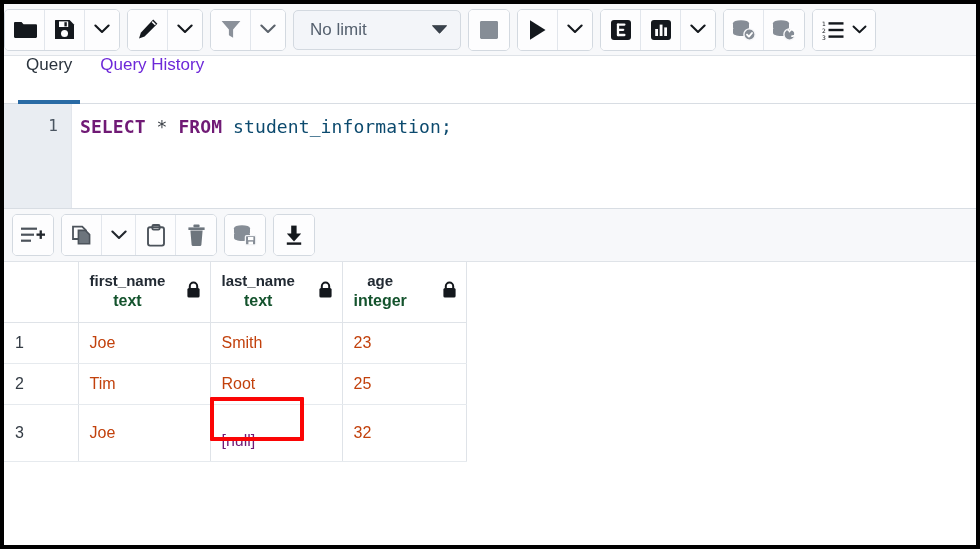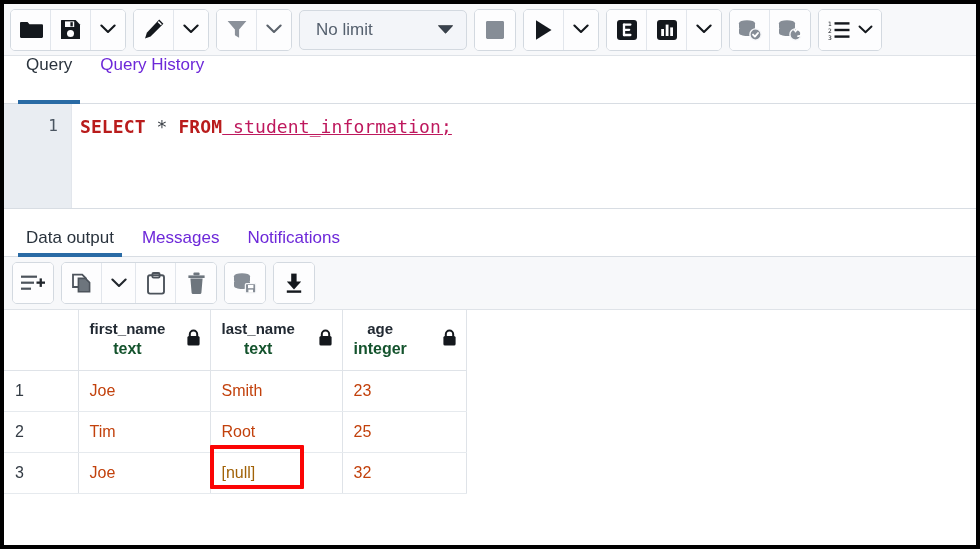--- a/index.html
+++ b/index.html
@@ -25,21 +25,21 @@
 
   
   .toolbar {
     position: relative;
     height: 52px;
     box-sizing: border-box;
     background: #f7f8fa;
     border-bottom: 1px solid #dfe3e8;
     display: flex;
     align-items: center;
-    padding: 0 6px;
+    padding: 0 0;
     gap: 7px;
   }
   .btn-group {
     display: flex;
     align-items: stretch;
     background: #fdfdfe;
     border: 1px solid #d3d9e0;
     border-radius: 5px;
     overflow: hidden;
     height: 40px;
@@ -128,23 +128,23 @@
   }
   .code {
     flex: 1;
     padding: 12px 0 0 8px;
     font-family: "DejaVu Sans Mono", monospace;
     font-size: 18px;
     white-space: pre;
     color: #2a2f36;
     letter-spacing: 0.1px;
   }
-  .kw { color: #b91c1c; font-weight: bold; }
+  .kw { color: #701a75; font-weight: bold; }
   .op { color: #3a3f46; }
-  .idn { color: #be185d; text-decoration: underline; }
+  .idn { color: #0c4a6e; }
 
   
   .outtabs {
     position: relative;
     height: 47px;
     background: #ffffff;
     border-bottom: 1px solid #d8dde3;
     display: flex;
     align-items: flex-end;
     padding-left: 8px;
@@ -214,21 +214,21 @@
     line-height: 40px;
     overflow: hidden;
     white-space: nowrap;
   }
   .cell.num { }
   .cell.rownum {
     text-align: left;
     padding-left: 11px;
     color: #333b44;
   }
-  .cell.nullval { color: #a16207; }
+  .cell.nullval { color: #701a75; margin-top: 16px; }
 
   .highlight-box {
     position: absolute;
     border: 4px solid #fb0505;
     box-sizing: border-box;
     pointer-events: none;
     border-radius: 1px;
   }
 </style>
 </head>
@@ -423,31 +423,20 @@
     </div>
   </div>
 
   <div class="editor">
     <div class="gutter">
       <span>1</span>
     </div>
     <div class="code"><span class="kw">SELECT</span><span class="op"> * </span><span class="kw">FROM</span><span class="idn"> student_information;</span></div>
   </div>
 
-  <div class="outtabs">
-    <div class="tab active">
-      <span>Data output</span>
-    </div>
-    <div class="tab">
-      <span>Messages</span>
-    </div>
-    <div class="tab">
-      <span>Notifications</span>
-    </div>
-  </div>
 
   <div class="gridbar">
 
     <div class="btn-group">
       <div class="tbtn">
         <span>
           <svg width="26" height="20" viewBox="0 0 26 20">
             <rect x="1" y="2.6" width="16" height="2.2" fill="#4c535b"></rect>
             <rect x="1" y="8.6" width="13" height="2.2" fill="#4c535b"></rect>
             <rect x="1" y="14.6" width="10" height="2.2" fill="#4c535b"></rect>

